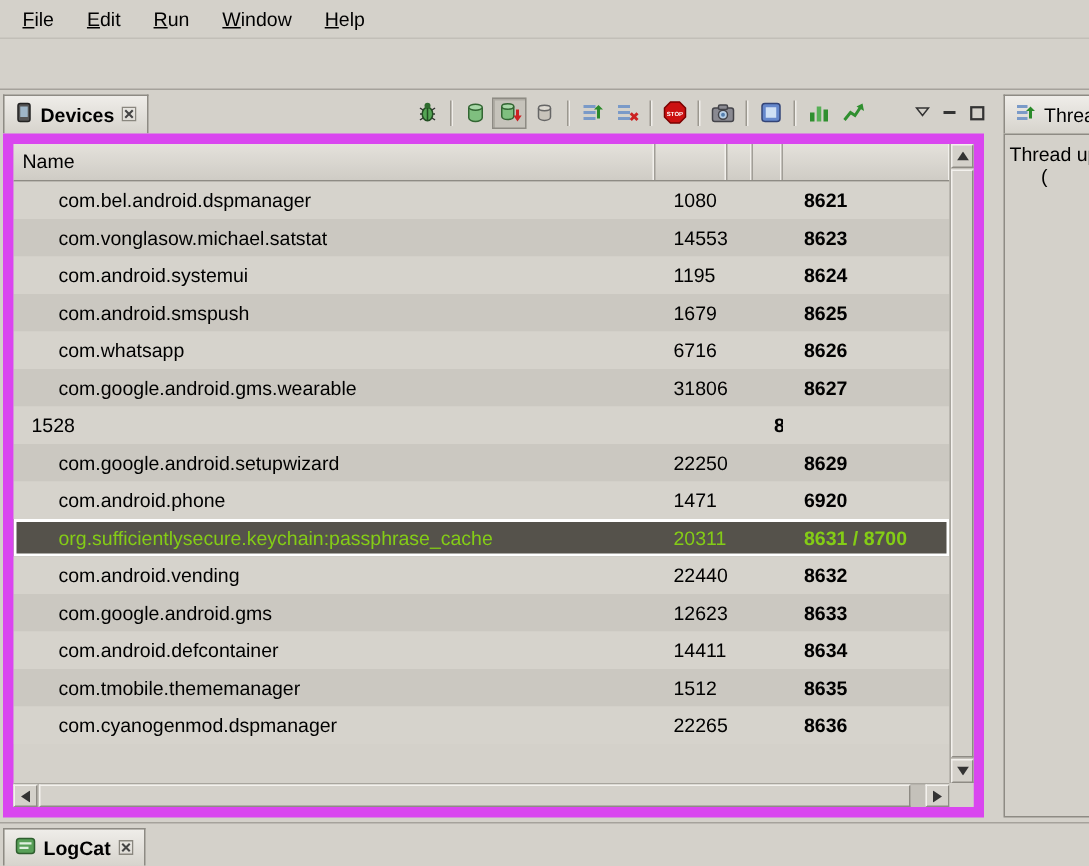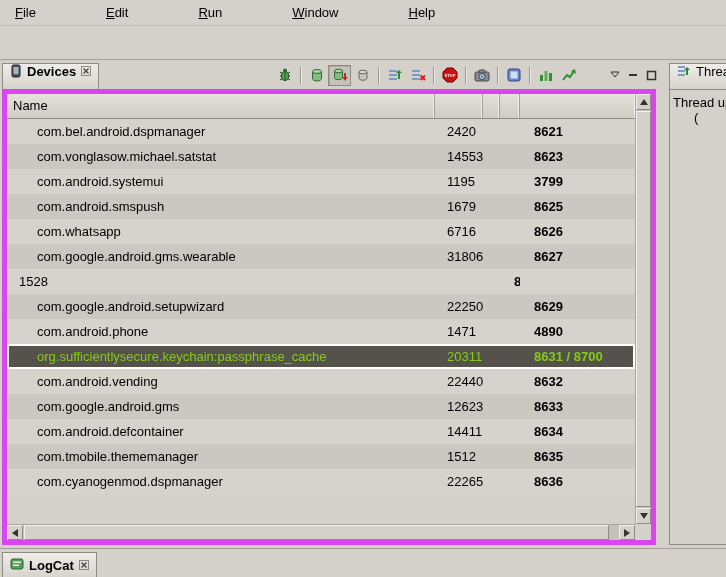--- a/index.html
+++ b/index.html
@@ -2,45 +2,45 @@
 <html><head>
 <meta charset="utf-8">
 <style>
   * { margin:0; padding:0; box-sizing:border-box; }
   html,body { width:726px; height:577px; overflow:hidden; }
   body { font-family:"Liberation Sans",sans-serif; font-size:13px; color:#000;
          background:#d4d1ca; position:relative; }
 
   
   .menubar { height:26px; display:flex; align-items:center; padding-left:4px;
-             background:#d4d1ca; border-bottom:1px solid #c2bfb8;gap:48px; }
+             background:#d4d1ca; border-bottom:1px solid #c2bfb8; }
   .menu-item { padding:3px 11px; cursor:default; }
   .toolbar-space { height:34px; border-bottom:1px solid #a5a29b; }
 
   
   .main { position:absolute; top:61px; left:0; right:0; height:487px; }
 
   .devices-panel { position:absolute; left:2px; top:0; width:662px; height:100%; }
   .tabrow { height:28px; display:flex; align-items:flex-end; }
-  .vtab { display:inline-flex; align-items:flex-start; gap:5px; padding:0 7px; height:26px;
+  .vtab { display:inline-flex; align-items:center; gap:5px; padding:0 7px; height:26px;
           background:linear-gradient(#efede9,#d6d3cc); border:1px solid #8e8b84;
           border-bottom:none; }
   .vtab .tab-label { font-weight:bold; }
   .tab-toolbar { margin-left:auto; display:flex; align-items:center; padding-right:4px; height:28px; }
   .tbtn { width:23px; height:21px; display:flex; align-items:center; justify-content:center;
           border:1px solid transparent; }
   .tbtn.pressed { border:1px solid #8e8b84; background:#c6c3bb;
                   box-shadow:inset 1px 1px 0 #aeaba3; }
   .tsep { width:1px; height:17px; background:#9b988f; margin:0 4px;
           box-shadow:1px 0 0 #efede9; }
   .winbtn { width:18px; height:18px; display:flex; align-items:center; justify-content:center; }
   .toolbar-gap { width:26px; }
 
   .content { position:absolute; top:28px; left:0; width:654px; bottom:3px;
-             border:5px solid #d946ef; background:#d4d1ca; }
+             border:7px solid #d946ef; background:#d4d1ca; }
 
   .table-area { position:absolute; top:0; left:0; right:16px; bottom:16px; overflow:hidden; }
   .theader { height:25px; display:grid; grid-template-columns:428px 48px 17px 20px 1fr;
              background:linear-gradient(#e4e1db,#cfccc5); border-bottom:1px solid #8e8b84; }
   .theader .hc { border-right:1px solid #a19e97; line-height:23px; padding-left:6px;
                  box-shadow:-1px 0 0 #f2f0ec inset; }
   .rows { position:absolute; top:25px; left:0; right:0; bottom:0; overflow:hidden; }
   .trow { height:25px; display:grid; grid-template-columns:428px 48px 17px 20px 1fr;
           align-items:center; background:#d6d3cc; }
   .trow.even { background:#cbc8c1; }
@@ -229,38 +229,38 @@
         <div class="theader">
           <div class="hc">Name</div>
           <div class="hc"></div>
           <div class="hc"></div>
           <div class="hc"></div>
           <div class="hc" style="border-right:none"></div>
         </div>
         <div class="rows">
             <div class="trow">
               <div class="cell c-name">com.bel.android.dspmanager</div>
-              <div class="cell c-pid">2420</div>
+              <div class="cell c-pid">1080</div>
               <div class="cell"></div>
               <div class="cell"></div>
               <div class="cell c-port">8621</div>
             </div>
             <div class="trow even">
               <div class="cell c-name">com.vonglasow.michael.satstat</div>
               <div class="cell c-pid">14553</div>
               <div class="cell"></div>
               <div class="cell"></div>
               <div class="cell c-port">8623</div>
             </div>
             <div class="trow">
               <div class="cell c-name">com.android.systemui</div>
               <div class="cell c-pid">1195</div>
               <div class="cell"></div>
               <div class="cell"></div>
-              <div class="cell c-port">3799</div>
+              <div class="cell c-port">8624</div>
             </div>
             <div class="trow even">
               <div class="cell c-name">com.android.smspush</div>
               <div class="cell c-pid">1679</div>
               <div class="cell"></div>
               <div class="cell"></div>
               <div class="cell c-port">8625</div>
             </div>
             <div class="trow">
               <div class="cell c-name">com.whatsapp</div>
@@ -287,21 +287,21 @@
               <div class="cell c-pid">22250</div>
               <div class="cell"></div>
               <div class="cell"></div>
               <div class="cell c-port">8629</div>
             </div>
             <div class="trow">
               <div class="cell c-name">com.android.phone</div>
               <div class="cell c-pid">1471</div>
               <div class="cell"></div>
               <div class="cell"></div>
-              <div class="cell c-port">4890</div>
+              <div class="cell c-port">6920</div>
             </div>
             <div class="trow even selected">
               <div class="cell c-name">org.sufficientlysecure.keychain:passphrase_cache</div>
               <div class="cell c-pid">20311</div>
               <div class="cell"></div>
               <div class="cell"></div>
               <div class="cell c-port">8631 / 8700</div>
             </div>
             <div class="trow">
               <div class="cell c-name">com.android.vending</div>

